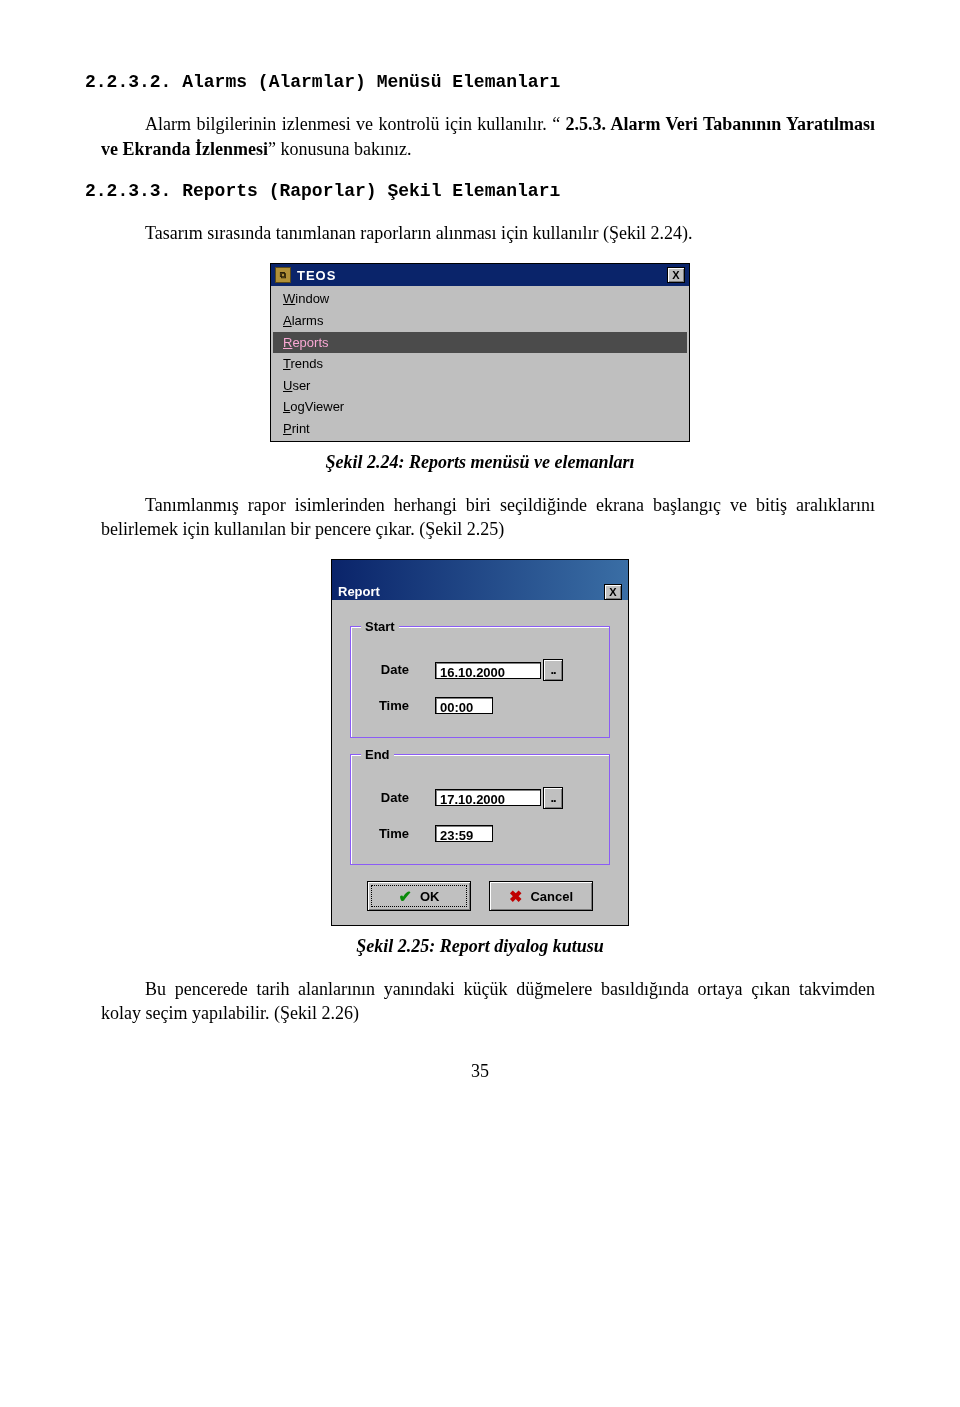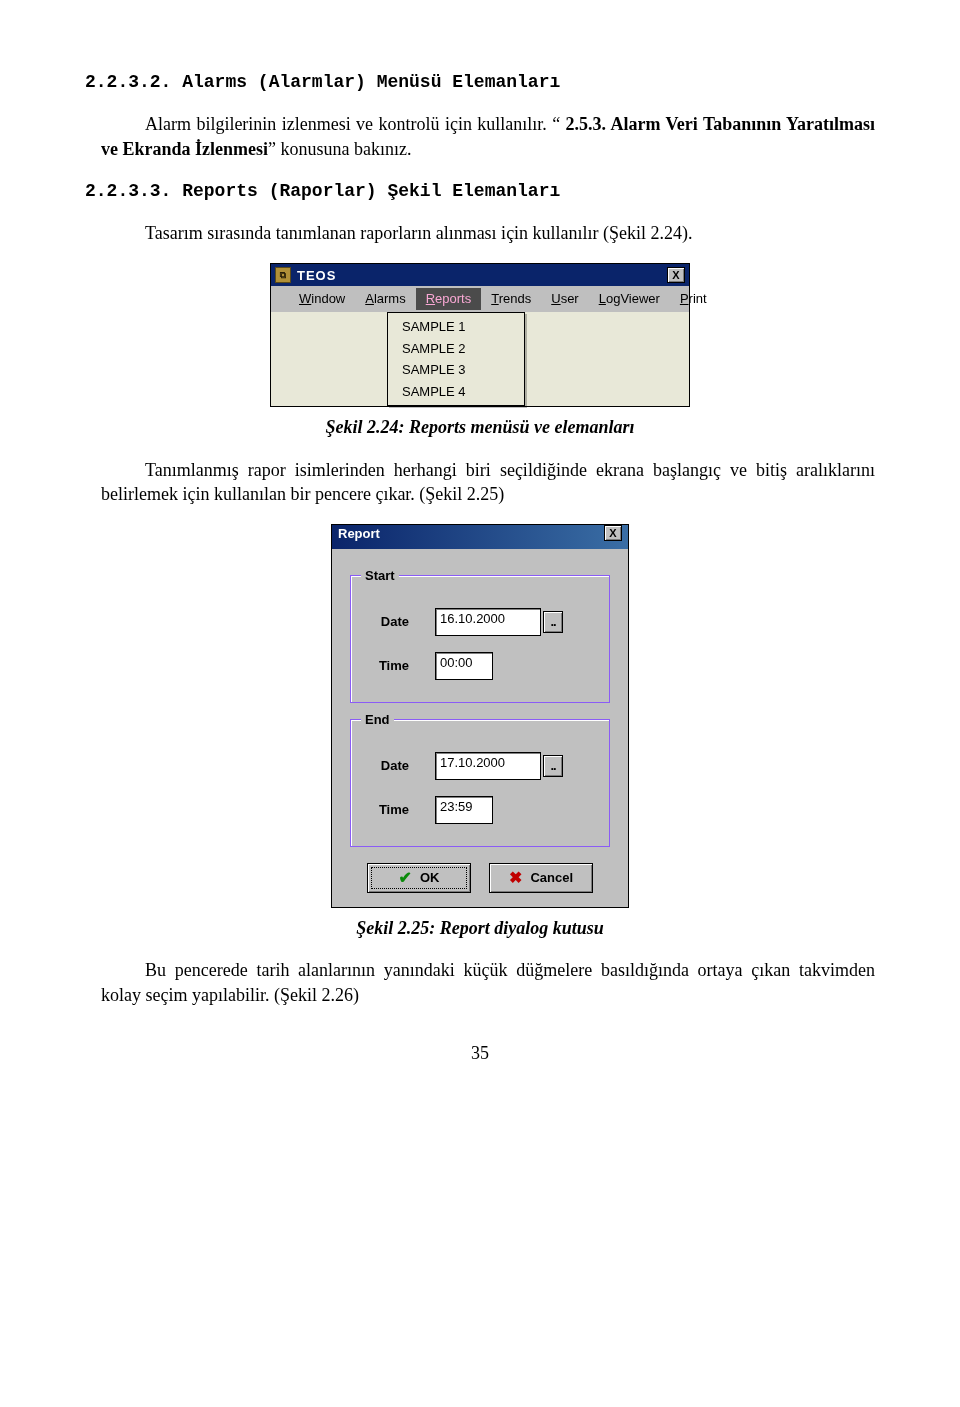--- a/index.html
+++ b/index.html
@@ -67,22 +67,23 @@
     background: #c0c0c0;
     border: 1px solid #000;
     box-shadow: inset 1px 1px 0 #fff, inset -1px -1px 0 #7b7b7b;
     display: flex; align-items: center; justify-content: center;
     font-weight: bold; color: #000; margin-left: 2px;
     font-size: 11px;
   }
   .menubar {
     display: flex;
     background: #bfbfbf;
-    padding: 2px 18px;
+    padding: 2px 2px;
     gap: 0;
+    flex-direction: column;
   }
   .menubar .menu-item {
     padding: 2px 10px;
     color: #000;
     cursor: default;
   }
   .menubar .menu-item.open {
     background: #4b4b4b;
     color: #f9a8d4;
   }
@@ -109,22 +110,22 @@
     width: 298px;
     background: #c0c0c0;
     border: 1px solid #000;
     font-family: "MS Sans Serif", Tahoma, Arial, sans-serif;
     font-size: 13px;
     text-align: left;
   }
   .dlg-title {
     background: linear-gradient(to right, #0a246a, #3a6ea5);
     color: #fff;
-    height: 24px;
-    display: flex; align-items: flex-start;
+    height: 40px;
+    display: flex; align-items: flex-end;
     padding: 0 6px;
     font-weight: bold;
   }
   .dlg-title .title { flex: 1; }
   .dlg-body {
     padding: 26px 18px 14px 18px;
   }
   .groupbox {
     border: 1px solid #8b5cf6;
     box-shadow: inset 1px 1px 0 #fff;
@@ -147,25 +148,25 @@
   .field-row .lbl {
     width: 70px;
     text-align: right;
     padding-right: 26px;
     font-weight: bold;
   }
   .text-input {
     background: #fff;
     border: 1px solid #000;
     box-shadow: inset 1px 1px 0 #808080;
-    height: 28px;
+    height: 17px;
     padding: 1px 4px;
     font-family: inherit;
     font-size: 13px;
-    font-weight: normal;
+    font-weight: bold;
   }
   .date-input { width: 106px; }
   .time-input { width: 58px; }
   .tiny-btn {
     width: 20px; height: 22px;
     background: #c0c0c0;
     border: 1px solid #000;
     box-shadow: inset 1px 1px 0 #fff, inset -1px -1px 0 #7b7b7b;
     display: inline-flex; align-items: center; justify-content: center;
     font-weight: bold;
@@ -214,28 +215,20 @@
     </div>
     <div class="menubar">
       <span class="menu-item"><span class="ul">W</span><span>indow</span></span>
       <span class="menu-item"><span class="ul">A</span><span>larms</span></span>
       <span class="menu-item open"><span class="ul">R</span><span>eports</span></span>
       <span class="menu-item"><span class="ul">T</span><span>rends</span></span>
       <span class="menu-item"><span class="ul">U</span><span>ser</span></span>
       <span class="menu-item"><span class="ul">L</span><span>ogViewer</span></span>
       <span class="menu-item"><span class="ul">P</span><span>rint</span></span>
     </div>
-    <div class="teos-body2">
-      <div class="dropdown">
-        <div class="dd-item">SAMPLE 1</div>
-        <div class="dd-item">SAMPLE 2</div>
-        <div class="dd-item">SAMPLE 3</div>
-        <div class="dd-item">SAMPLE 4</div>
-      </div>
-    </div>
   </div>
 </div>
 
 <div class="fig-caption">Şekil 2.24: Reports menüsü ve elemanları</div>
 <p class="para">Tanımlanmış rapor isimlerinden herhangi biri seçildiğinde ekrana başlangıç ve bitiş aralıklarını belirlemek için kullanılan bir pencere çıkar. (Şekil 2.25)</p>
 
 <div class="center-wrap">
   <div class="report-dialog">
     <div class="dlg-title">
       <span class="title">Report</span>

